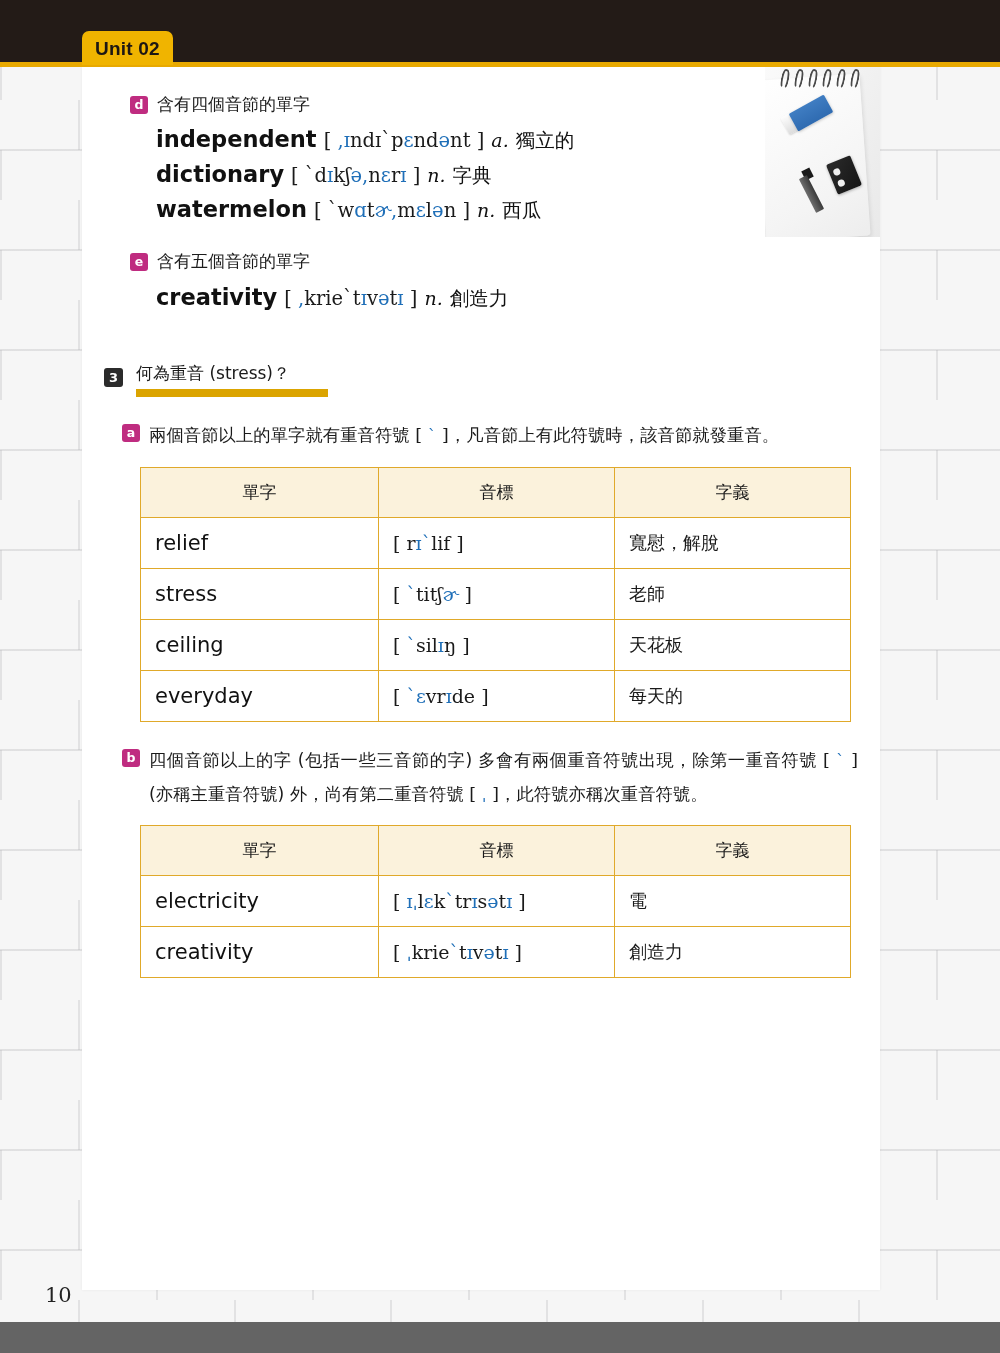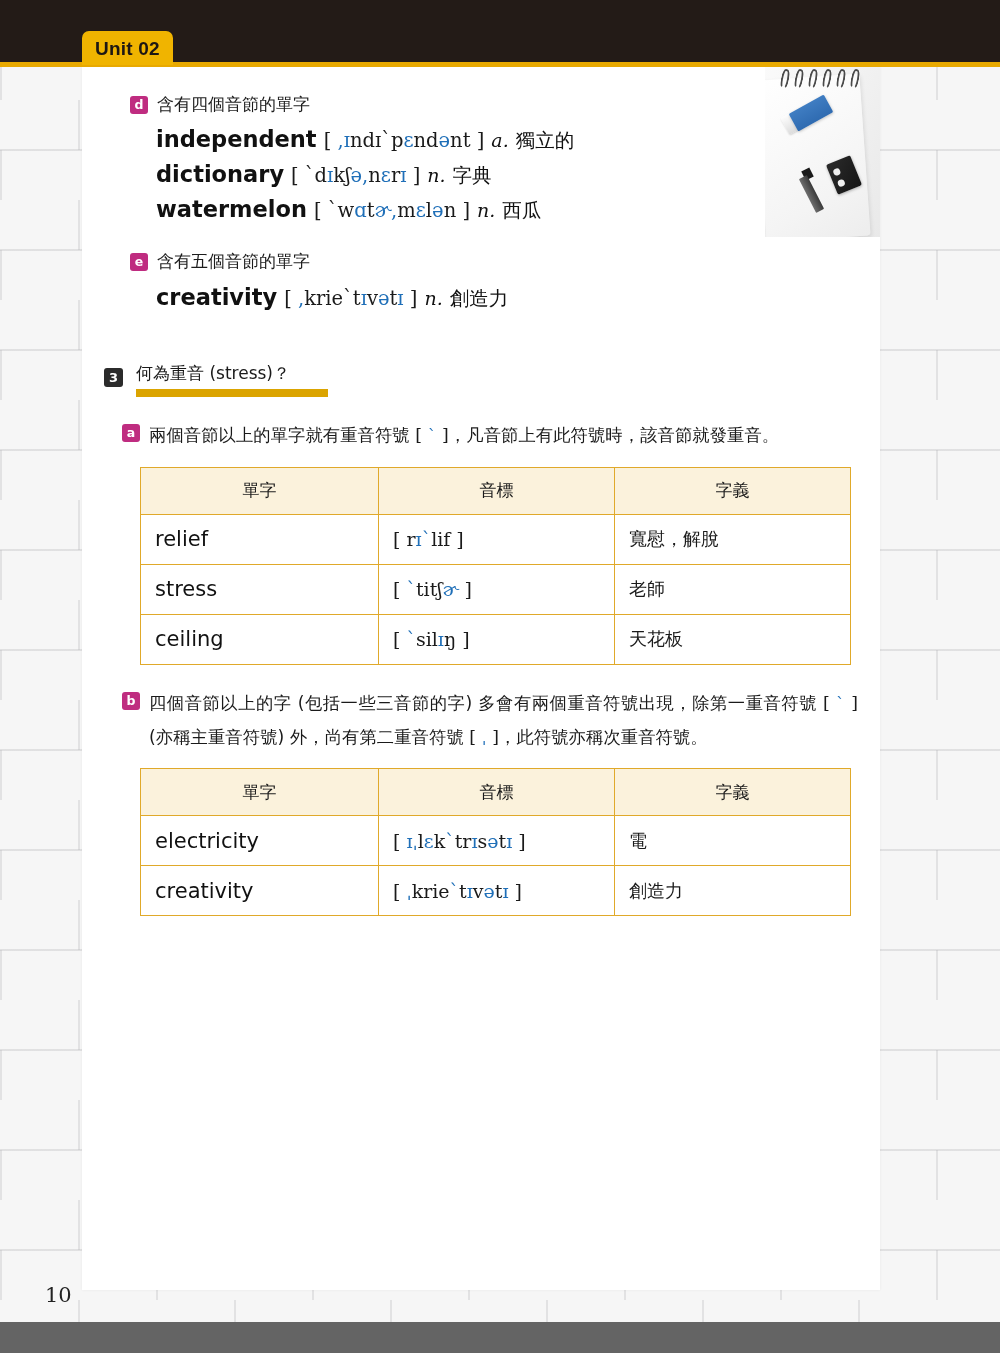--- a/index.html
+++ b/index.html
@@ -307,21 +307,21 @@
   
   .vocab-table {
     border-collapse: collapse;
     margin: 14px 0 0 46px;
     width: 710px;
     table-layout: fixed;
   }
   .vocab-table th,
   .vocab-table td {
     border: 1.6px solid #e0a92a;
-    padding: 4px 14px;
+    padding: 13px 14px;
     text-align: left;
     vertical-align: middle;
   }
   .vocab-table th {
     background: #fbf2dc;
     text-align: center;
     height: 47px;
     font-size: 17px;
     font-weight: normal;
     color: #1a1a1a;
@@ -637,20 +637,25 @@
             <tr>
               <td><span class="cell-word">stress</span></td>
               <td><span class="cell-ipa">[ <span class="hi">ˋ</span><span>titʃ</span><span class="hi">ɚ</span> ]</span></td>
               <td><span class="cell-mean">老師</span></td>
             </tr>
             <tr>
               <td><span class="cell-word">ceiling</span></td>
               <td><span class="cell-ipa">[ <span class="hi">ˋ</span><span>sil</span><span class="hi">ɪ</span><span>ŋ</span> ]</span></td>
               <td><span class="cell-mean">天花板</span></td>
             </tr>
+            <tr>
+              <td><span class="cell-word">everyday</span></td>
+              <td><span class="cell-ipa">[ <span class="hi">ˋ</span><span class="hi">ɛ</span><span>vr</span><span class="hi">ɪ</span><span>de</span> ]</span></td>
+              <td><span class="cell-mean">每天的</span></td>
+            </tr>
           </tbody>
         </table>
         <div class="para-block">
           <span class="badge-letter">b</span>
           <div class="para-text">四個音節以上的字 (包括一些三音節的字) 多會有兩個重音符號出現，除第一重音符號 <span class="brk">[ </span><span class="mark">ˋ</span><span class="brk"> ]</span> (亦稱主重音符號) 外，尚有第二重音符號 <span class="brk">[ </span><span class="mark">ˌ</span><span class="brk"> ]</span>，此符號亦稱次重音符號。</div>
         </div>
         <table class="vocab-table">
           <thead>
             <tr>
               <th class="col-word">單字</th>

